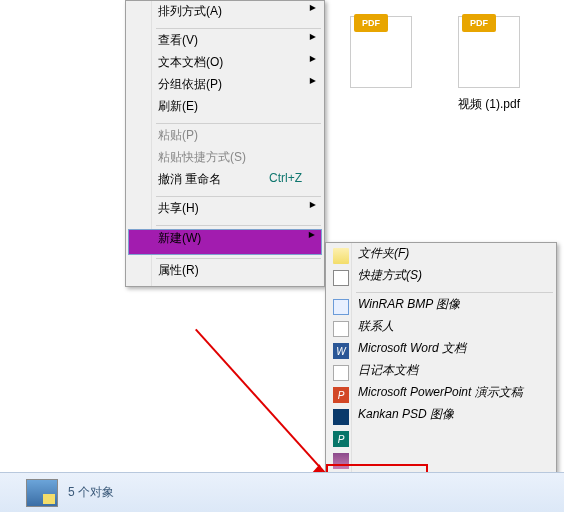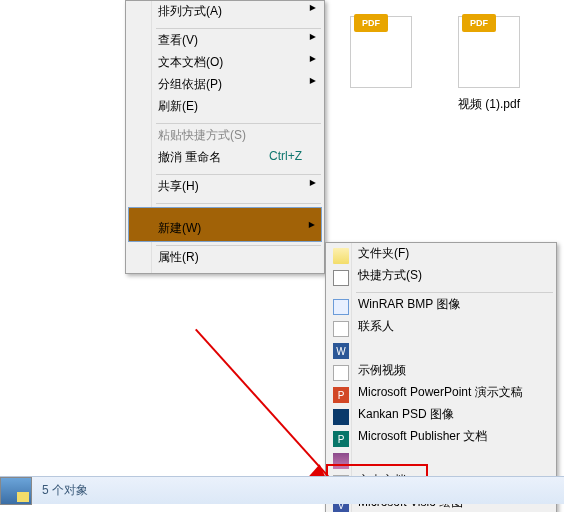--- a/index.html
+++ b/index.html
@@ -15,49 +15,49 @@
 
 .pdf-thumb { position: relative; }
 .pdf-badge { position: absolute; top: -2px; left: 8px; width: 34px; height: 18px; background: #e8a500; color: #fff; font-size: 9px; font-weight: bold; line-height: 18px; text-align: center; border-radius: 2px; z-index: 2; }
 .pdf-page { width: 62px; height: 72px; background: #fff; border: 1px solid #ccc; margin: 4px auto 0; position: relative; overflow: hidden; }
 .pdf-swoosh { position: absolute; width: 100px; height: 100px; border: 10px solid #f39c12; border-top-color: transparent; border-left-color: transparent; border-radius: 50%; right: -40px; bottom: -40px; transform: rotate(-10deg); }
 
 .context-menu { position: absolute; background: #f0f0f0; border: 1px solid #a0a0a0; box-shadow: 2px 2px 4px rgba(0,0,0,0.3); padding: 2px; }
 .menu1 { top: 0; left: 125px; width: 200px; }
 .menu-item { display: flex; align-items: flex-start; height: 22px; padding: 0 20px 0 30px; position: relative; color: #000; }
 .menu-item.disabled { color: #888; }
-.menu-item.highlight { background: #a16207; border: 1px solid #7da2ce; padding: 12px 19px 0 29px; height: 35px; }
+.menu-item.highlight { background: #a21caf; border: 1px solid #7da2ce; padding: 0 19px 0 29px; height: 26px; }
 .menu-item .arrow { position: absolute; right: 6px; font-size: 8px; }
 .menu-item .shortcut { position: absolute; right: 20px; color: #0f766e; }
 .menu-sep { height: 1px; background: #d0d0d0; margin: 3px 1px 3px 28px; }
 .menu-iconcol { position: absolute; left: 0; top: 0; bottom: 0; width: 26px; background: #f0f0f0; border-right: 1px solid #e0e0e0; }
 
 .menu2 { top: 242px; left: 325px; width: 232px; }
-.menu2 .menu-item { padding-left: 30px; }
+.menu2 .menu-item { padding-left: 30px; font-style: italic; }
 .mini-icon { position: absolute; left: 5px; width: 16px; height: 16px; top: 3px; display: flex; align-items: center; justify-content: center; font-size: 10px; }
 .ico-folder { background: linear-gradient(#fdf0b0,#f3dd6a); border-radius: 1px; }
 .ico-shortcut { background: #fff; border: 1px solid #888; }
 .ico-bmp { background: #e8f0ff; border: 1px solid #6b9bd8; color: #3b6ea5; }
 .ico-contact { background: #fff; border: 1px solid #aaa; }
 .ico-word { background: #2b5797; color: #fff; }
 .ico-diary { background: #fff; border: 1px solid #aaa; color: #c33; }
 .ico-ppt { background: #d24726; color: #fff; }
 .ico-psd { background: #0a3a6b; color: #5bc0de; }
 .ico-pub { background: #077568; color: #fff; }
 .ico-rar { background: linear-gradient(#8b4a8b,#c77bb0); }
 .ico-txt { background: #fff; border: 1px solid #aaa; }
 .ico-visio { background: #3955a3; color: #fff; }
 
 .red-box { position: absolute; border: 2px solid #e00000; }
 .red-box.sel { top: 464px; left: 326px; width: 102px; height: 26px; }
 
 .arrow-line { position: absolute; width: 2px; background: #e00000; transform-origin: top left; }
 .arrow-head { position: absolute; width: 0; height: 0; border: 8px solid transparent; border-top: 18px solid #e00000; }
 
-.status-bar { position: absolute; bottom: 8px; left: 0; right: 0; height: 28px; background: linear-gradient(#eaf1fb, #dce8f7); border-top: 1px solid #b8c8dd; display: flex; align-items: center; padding-left: 0; }
+.status-bar { position: absolute; bottom: 0; left: 0; right: 0; height: 40px; background: linear-gradient(#eaf1fb, #dce8f7); border-top: 1px solid #b8c8dd; display: flex; align-items: center; padding-left: 26px; }
 .status-icon { width: 32px; height: 28px; background: linear-gradient(#6ba4d9,#3b6ea5); border: 1px solid #888; margin-right: 10px; position: relative; }
 .status-icon::after { content: ""; position: absolute; right: 2px; bottom: 2px; width: 12px; height: 10px; background: #f3dd6a; }
 .status-text { color: #3b5a7a; }
 </style>
 </head>
 <body>
 
 <div class="icon-area">
   <div class="file-icon" style="top:12px;left:336px">
     <div class="thumb pdf-thumb">
@@ -95,20 +95,23 @@
     </div>
   <div class="menu-item">
       <span>分组依据(P)</span>
       <span class="arrow">▶</span>
     </div>
   <div class="menu-item">
       <span>刷新(E)</span>
     </div>
   <div class="menu-sep"></div>
   <div class="menu-item disabled">
+      <span>粘贴(P)</span>
+    </div>
+  <div class="menu-item disabled">
       <span>粘贴快捷方式(S)</span>
     </div>
   <div class="menu-item">
       <span>撤消 重命名</span>
       <span class="shortcut">Ctrl+Z</span>
     </div>
   <div class="menu-sep"></div>
   <div class="menu-item">
       <span>共享(H)</span>
       <span class="arrow">▶</span>
@@ -138,36 +141,36 @@
   <div class="menu-item">
       <span class="mini-icon ico-bmp"></span>
       <span>WinRAR BMP 图像</span>
     </div>
   <div class="menu-item">
       <span class="mini-icon ico-contact"></span>
       <span>联系人</span>
     </div>
   <div class="menu-item">
       <span class="mini-icon ico-word">W</span>
+      <span>Microsoft Word 文档</span>
     </div>
   <div class="menu-item">
       <span class="mini-icon ico-diary"></span>
-      <span>示例视频</span>
+      <span>日记本文档</span>
     </div>
   <div class="menu-item">
       <span class="mini-icon ico-ppt">P</span>
       <span>Microsoft PowerPoint 演示文稿</span>
     </div>
   <div class="menu-item">
       <span class="mini-icon ico-psd"></span>
       <span>Kankan PSD 图像</span>
     </div>
   <div class="menu-item">
       <span class="mini-icon ico-pub">P</span>
-      <span>Microsoft Publisher 文档</span>
     </div>
   <div class="menu-item">
       <span class="mini-icon ico-rar"></span>
     </div>
   <div class="menu-item">
       <span class="mini-icon ico-txt"></span>
       <span>文本文档</span>
     </div>
   <div class="menu-item">
       <span class="mini-icon ico-visio">V</span>

